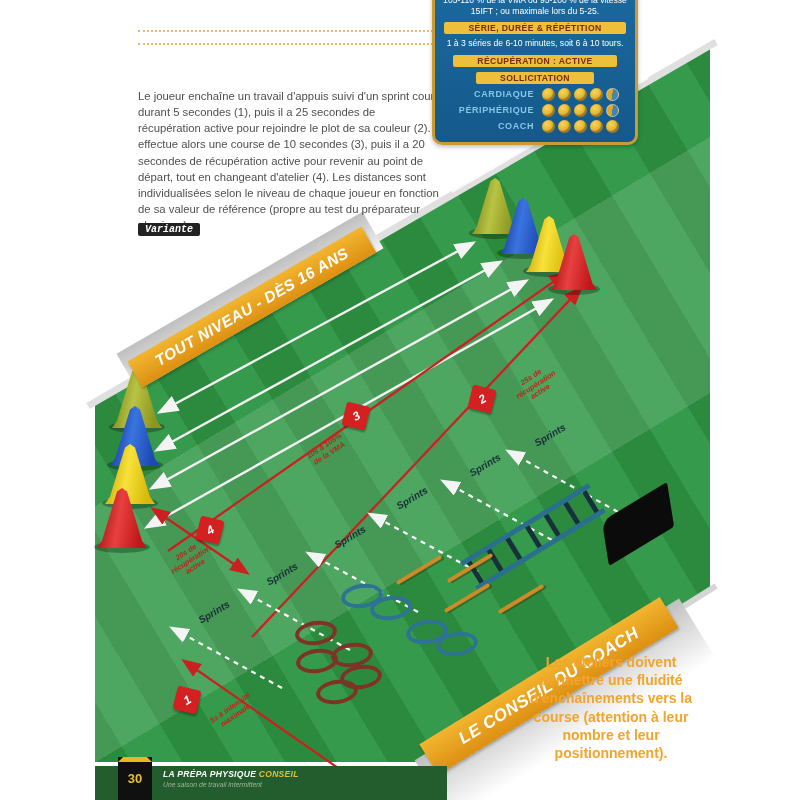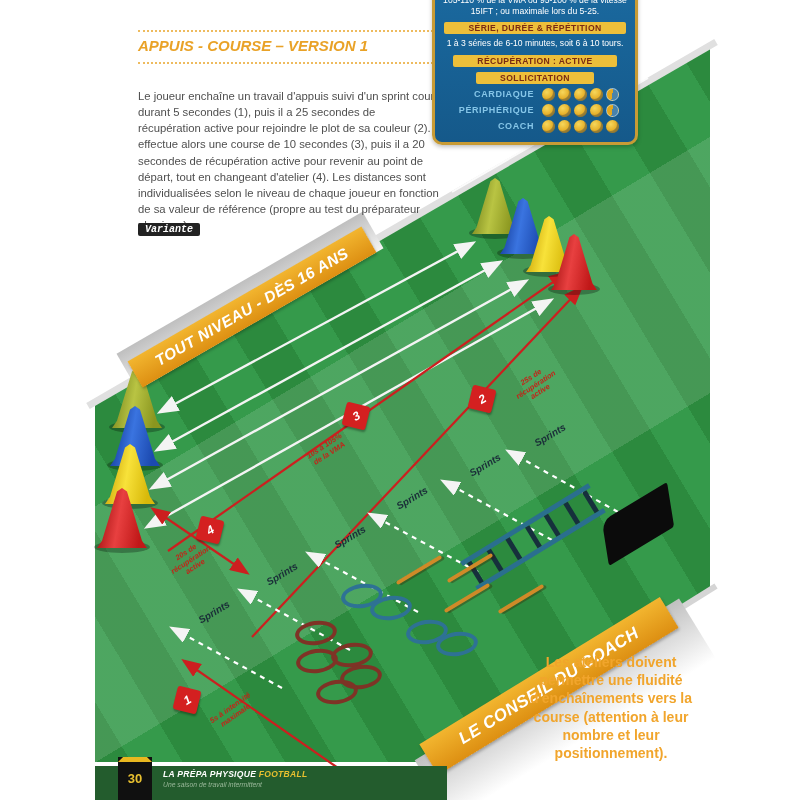--- a/index.html
+++ b/index.html
@@ -210,21 +210,20 @@
   <div class="rnote" style="left:191px;top:560px;width:56px">20s de récupération active</div>
 
   <div class="sprint" style="left:550px;top:435px">Sprints</div>
   <div class="sprint" style="left:485px;top:465px">Sprints</div>
   <div class="sprint" style="left:412px;top:498px">Sprints</div>
   <div class="sprint" style="left:350px;top:537px">Sprints</div>
   <div class="sprint" style="left:282px;top:574px">Sprints</div>
   <div class="sprint" style="left:214px;top:612px">Sprints</div>
 
   <div class="titlebox">
-    <div>APPUIS - COURSE – VERSION 1</div>
   </div>
   <div class="desc">Le joueur enchaîne un travail d'appuis suivi d'un sprint court durant 5 secondes (1), puis il a 25 secondes de récupération active pour rejoindre le plot de sa couleur (2). Il effectue alors une course de 10 secondes (3), puis il a 20 secondes de récupération active pour revenir au point de départ, tout en changeant d'atelier (4). Les distances sont individualisées selon le niveau de chaque joueur en fonction de sa valeur de référence (propre au test du préparateur physique).</div>
   <div class="variante">
     <span class="variante-chip">Variante</span>
   </div>
 
   <div class="params">
     <div class="pline">105-110 % de la VMA ou 95-100 % de la vitesse</div>
     <div class="pline">15IFT ; ou maximale lors du 5-25.</div>
     <span class="chip">SÉRIE, DURÉE &amp; RÉPÉTITION</span>
@@ -264,17 +263,17 @@
   </div>
 
   <div class="coachtip">Les ateliers doivent permettre une fluidité d'enchaînements vers la course (attention à leur nombre et leur positionnement).</div>
 
   <div class="footbar"></div>
   <div class="foottag">
       <span>30</span>
     </div>
   <div class="foottitle">
     <span>LA PRÉPA PHYSIQUE</span>
-    <span class="yellow">FOOTBALL</span>
+    <span class="yellow">CONSEIL</span>
   </div>
   <div class="footsub">Une saison de travail intermittent</div>
 
 </div>
 
 </body></html>

